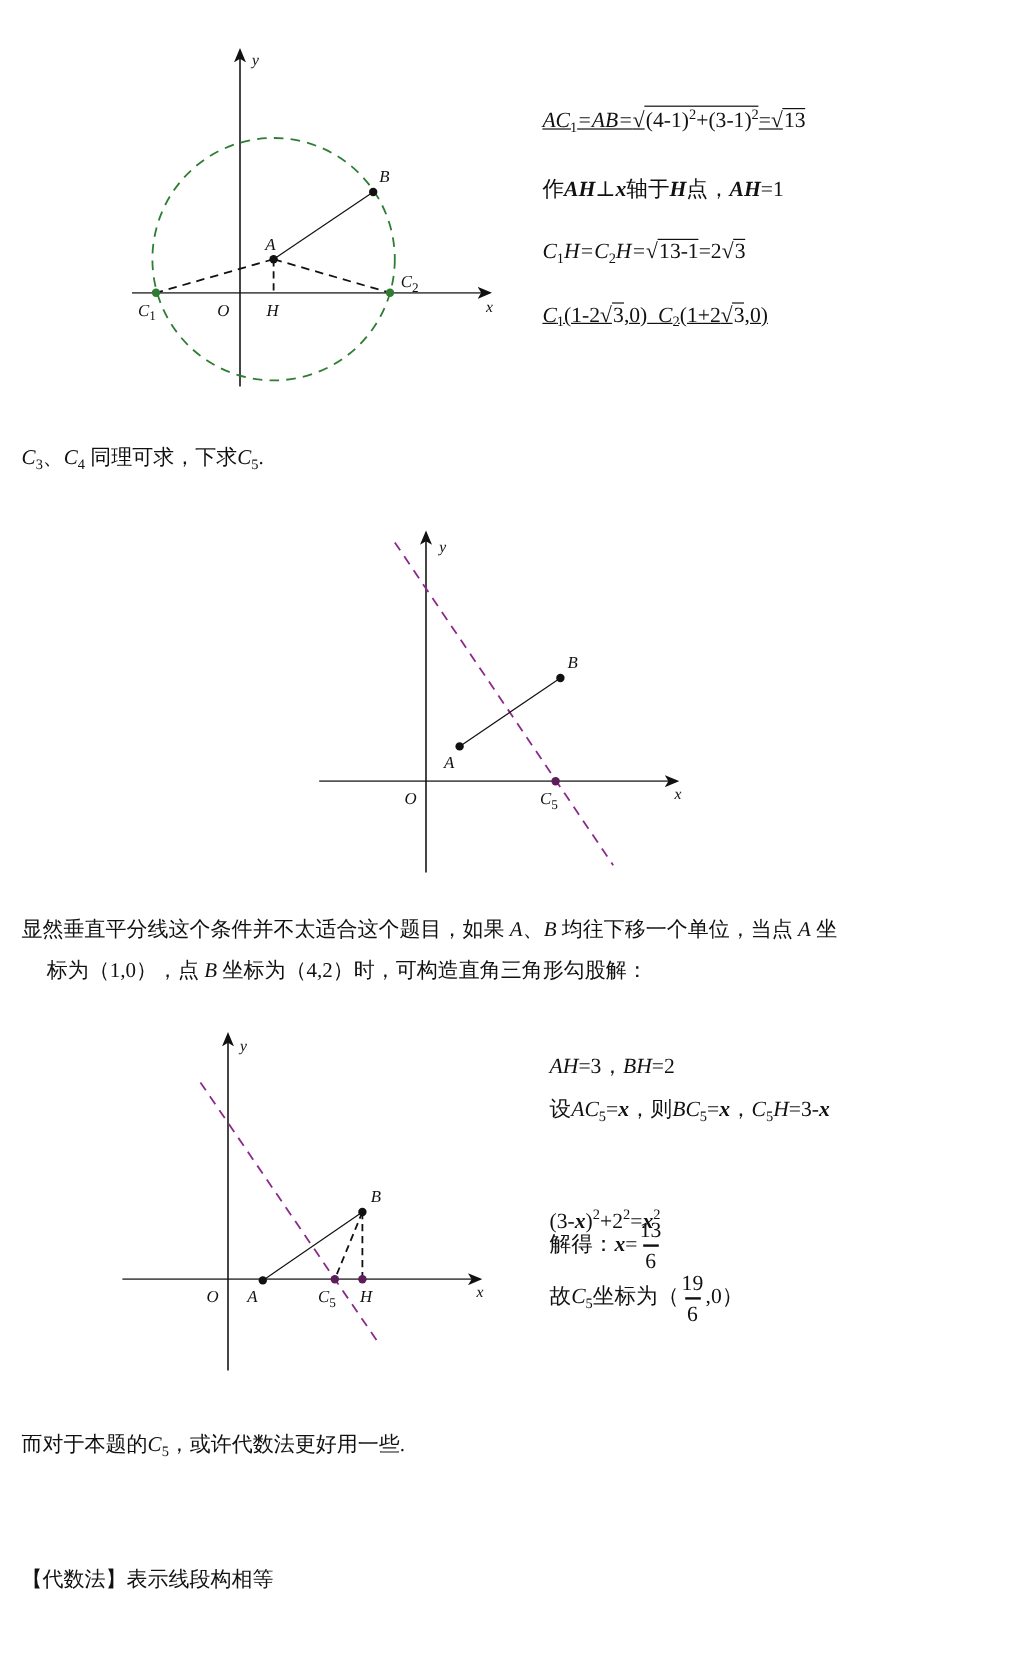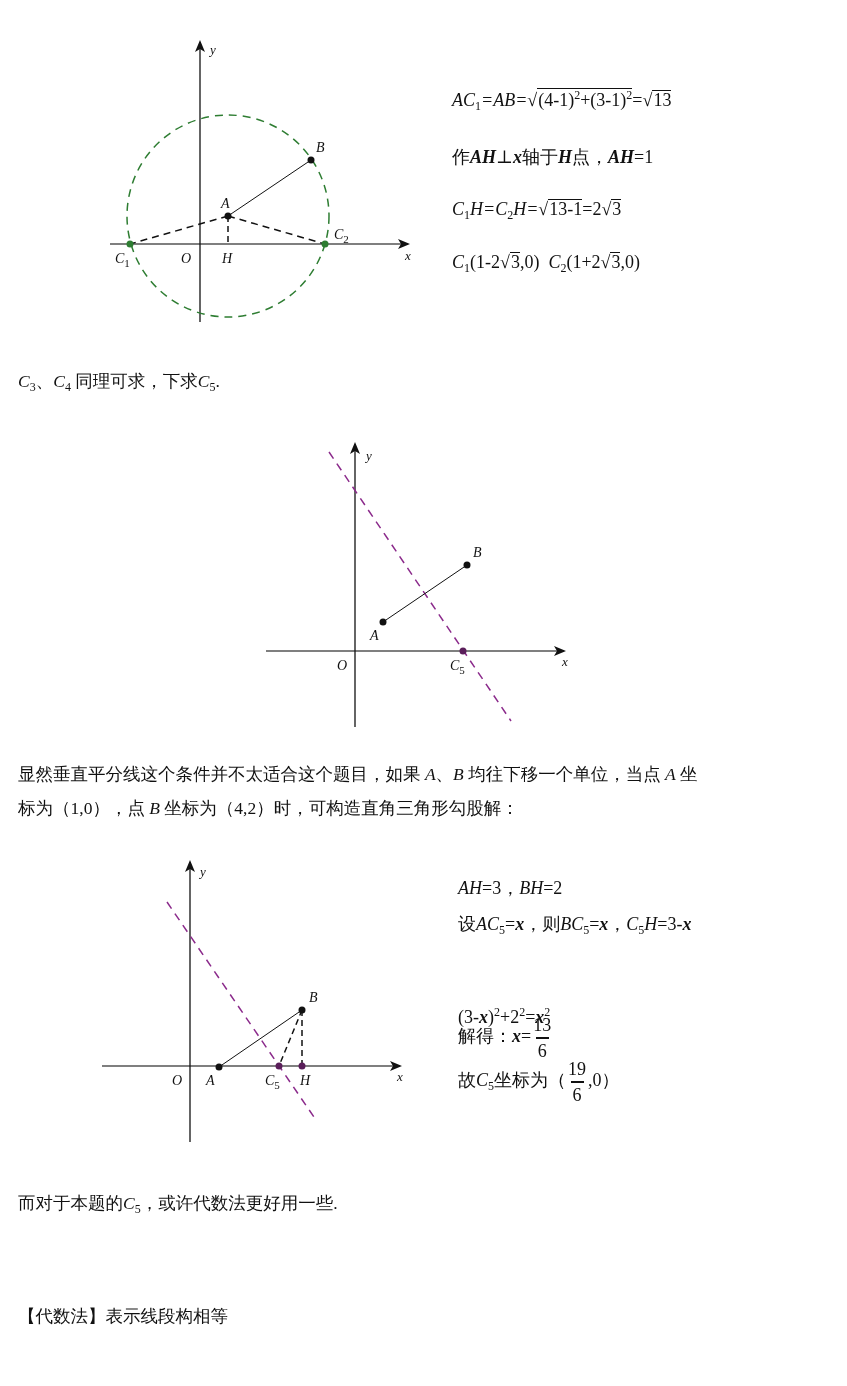--- a/index.html
+++ b/index.html
@@ -44,30 +44,30 @@
   <text x="210" y="54" font-size="13">y</text>
   <text x="405" y="260" font-size="13">x</text>
   <text x="221" y="208" font-size="14">A</text>
   <text x="316" y="152" font-size="14">B</text>
   <text x="181" y="263" font-size="14">O</text>
   <text x="222" y="263" font-size="14">H</text>
   <text x="115" y="263" font-size="14"><tspan>C</tspan><tspan font-size="11" dy="4" font-style="normal">1</tspan></text>
   <text x="334" y="239" font-size="14"><tspan>C</tspan><tspan font-size="11" dy="4" font-style="normal">2</tspan></text>
 </svg>
 
-<div class="eq" style="left:452px;top:88px;">
+<div class="eq" style="left:452px;top:88px;text-decoration:underline;">
   <i>AC</i><sub>1</sub><i>=AB=</i><span class="rad">√</span><span class="sqrt"><span>(4-1)</span><sup>2</sup><span>+(3-1)</span><sup>2</sup></span><span>=</span><span class="rad">√</span><span class="sqrt">13</span>
 </div>
 <div class="eq" style="left:452px;top:148px;">
   <span>作</span><b>AH</b><span>⊥</span><b>x</b><span>轴于</span><b>H</b><span>点，</span><b>AH</b><span>=1</span>
 </div>
 <div class="eq" style="left:452px;top:199px;text-align:center;">
   <i>C</i><sub>1</sub><i>H=</i><i>C</i><sub>2</sub><i>H=</i><span class="rad">√</span><span class="sqrt">13-1</span><span>=2</span><span class="rad">√</span><span class="sqrt">3</span>
 </div>
-<div class="eq" style="left:452px;top:252px;">
+<div class="eq" style="left:452px;top:252px;text-decoration:underline;">
   <i>C</i><sub>1</sub><span>(1-2</span><span class="rad">√</span><span class="sqrt">3</span><span>,0)</span>&nbsp;&nbsp;<i>C</i><sub>2</sub><span>(1+2</span><span class="rad">√</span><span class="sqrt">3</span><span>,0)</span>
 </div>
 
 <div class="para" style="top:373px;">
   <i>C</i><sub>3</sub><span>、</span><i>C</i><sub>4</sub><span> 同理可求，下求</span><i>C</i><sub>5</sub><span>.</span>
 </div>
 
 <svg class="abs" style="left:0;top:430px" width="847" height="310">
   <defs>
     <marker id="arr2" viewBox="0 0 12 10" refX="10" refY="5" markerWidth="12" markerHeight="10" orient="auto" markerUnits="userSpaceOnUse">
@@ -85,21 +85,21 @@
   <text x="562" y="236" font-size="13">x</text>
   <text x="370" y="210" font-size="14">A</text>
   <text x="473" y="127" font-size="14">B</text>
   <text x="337" y="240" font-size="14">O</text>
   <text x="450" y="240" font-size="14"><tspan>C</tspan><tspan font-size="11" dy="4" font-style="normal">5</tspan></text>
 </svg>
 
 <div class="para" style="top:766px;">
   <span>显然垂直平分线这个条件并不太适合这个题目，如果 </span><i>A</i><span>、</span><i>B</i><span> 均往下移一个单位，当点 </span><i>A</i><span> 坐</span>
 </div>
-<div class="para" style="top:800px;">
+<div class="para" style="top:800px;margin-left:21px;">
   <span>标为（1,0），点 </span><i>B</i><span> 坐标为（4,2）时，可构造直角三角形勾股解：</span>
 </div>
 
 <svg class="abs" style="left:0;top:850px" width="440" height="300">
   <defs>
     <marker id="arr3" viewBox="0 0 12 10" refX="10" refY="5" markerWidth="12" markerHeight="10" orient="auto" markerUnits="userSpaceOnUse">
       <path d="M0,0 L12,5 L0,10 L3,5 Z" fill="#111"></path>
     </marker>
   </defs>
   <line x1="102" y1="216" x2="400" y2="216" stroke="#555" stroke-width="1.5" marker-end="url(#arr3)"></line>

